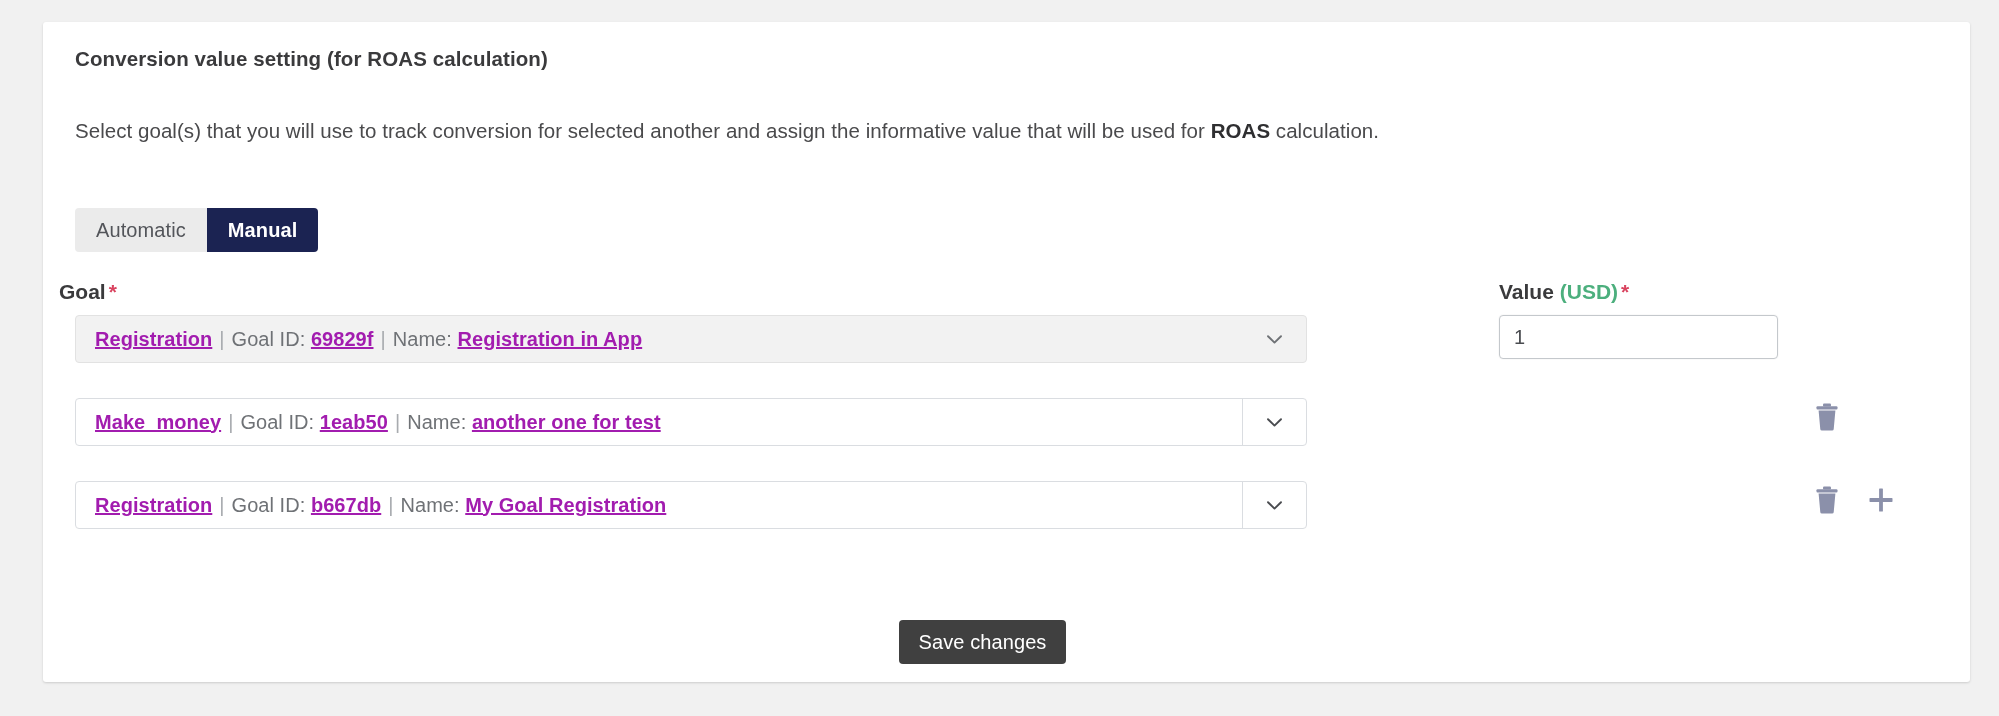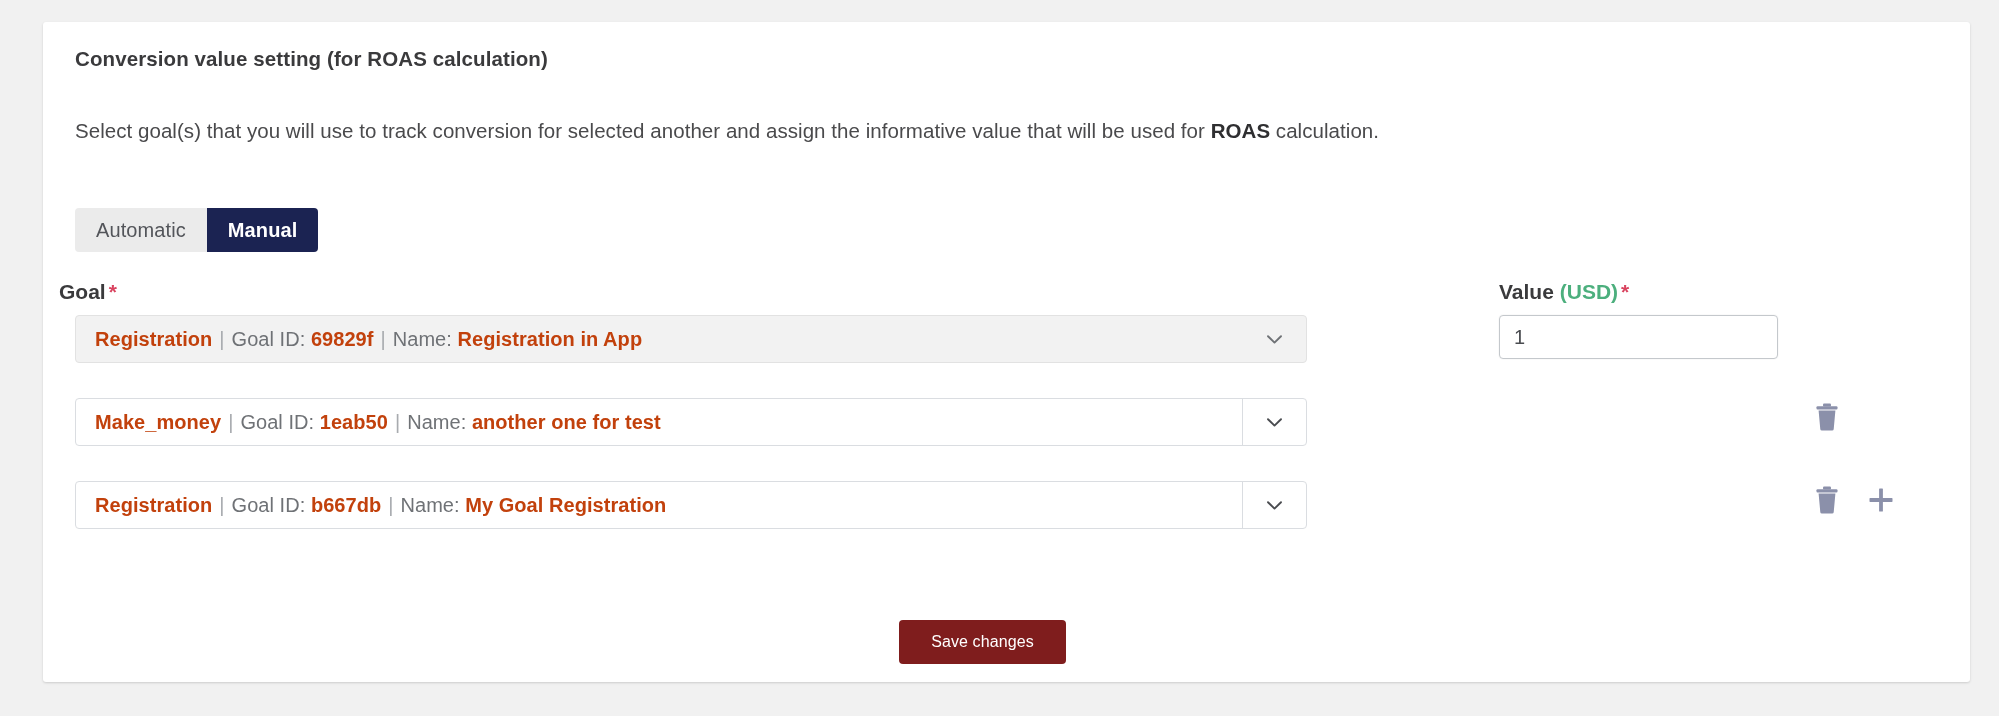--- a/index.html
+++ b/index.html
@@ -139,21 +139,21 @@
     flex: 1;
     display: flex;
     align-items: center;
     padding-left: 19px;
     font-size: 20px;
     color: #6f7276;
     white-space: nowrap;
     overflow: hidden;
     letter-spacing: 0.05px;
   }
-  .goal-text b { color: #c2410c; font-weight: bold; }
+  .goal-text b { color: #a21caf; font-weight: bold; text-decoration: underline; }
   .goal-text .sep { color: #a8abaf; margin: 0 7px; font-weight: normal; }
 
   .chev-box {
     width: 64px;
     display: flex;
     align-items: center;
     justify-content: center;
     flex: none;
   }
   .chev-box.bordered { border-left: 1px solid #dadde1; }
@@ -199,25 +199,25 @@
   .trash-3 { left: 1767px; top: 461px; width: 34px; height: 38px; }
   .plus-3  { left: 1820px; top: 461px; width: 36px; height: 38px; }
 
   
   .save-btn {
     position: absolute;
     left: 856px;
     top: 598px;
     width: 167px;
     height: 44px;
-    background: #7f1d1d;
+    background: #404040;
     border: none;
     border-radius: 4px;
     color: #ffffff;
-    font-size: 16px;
+    font-size: 20px;
     font-family: "Liberation Sans", sans-serif;
     cursor: pointer;
     letter-spacing: 0.1px;
   }
 </style>
 </head>
 <body>
 
 <div id="page">
 

